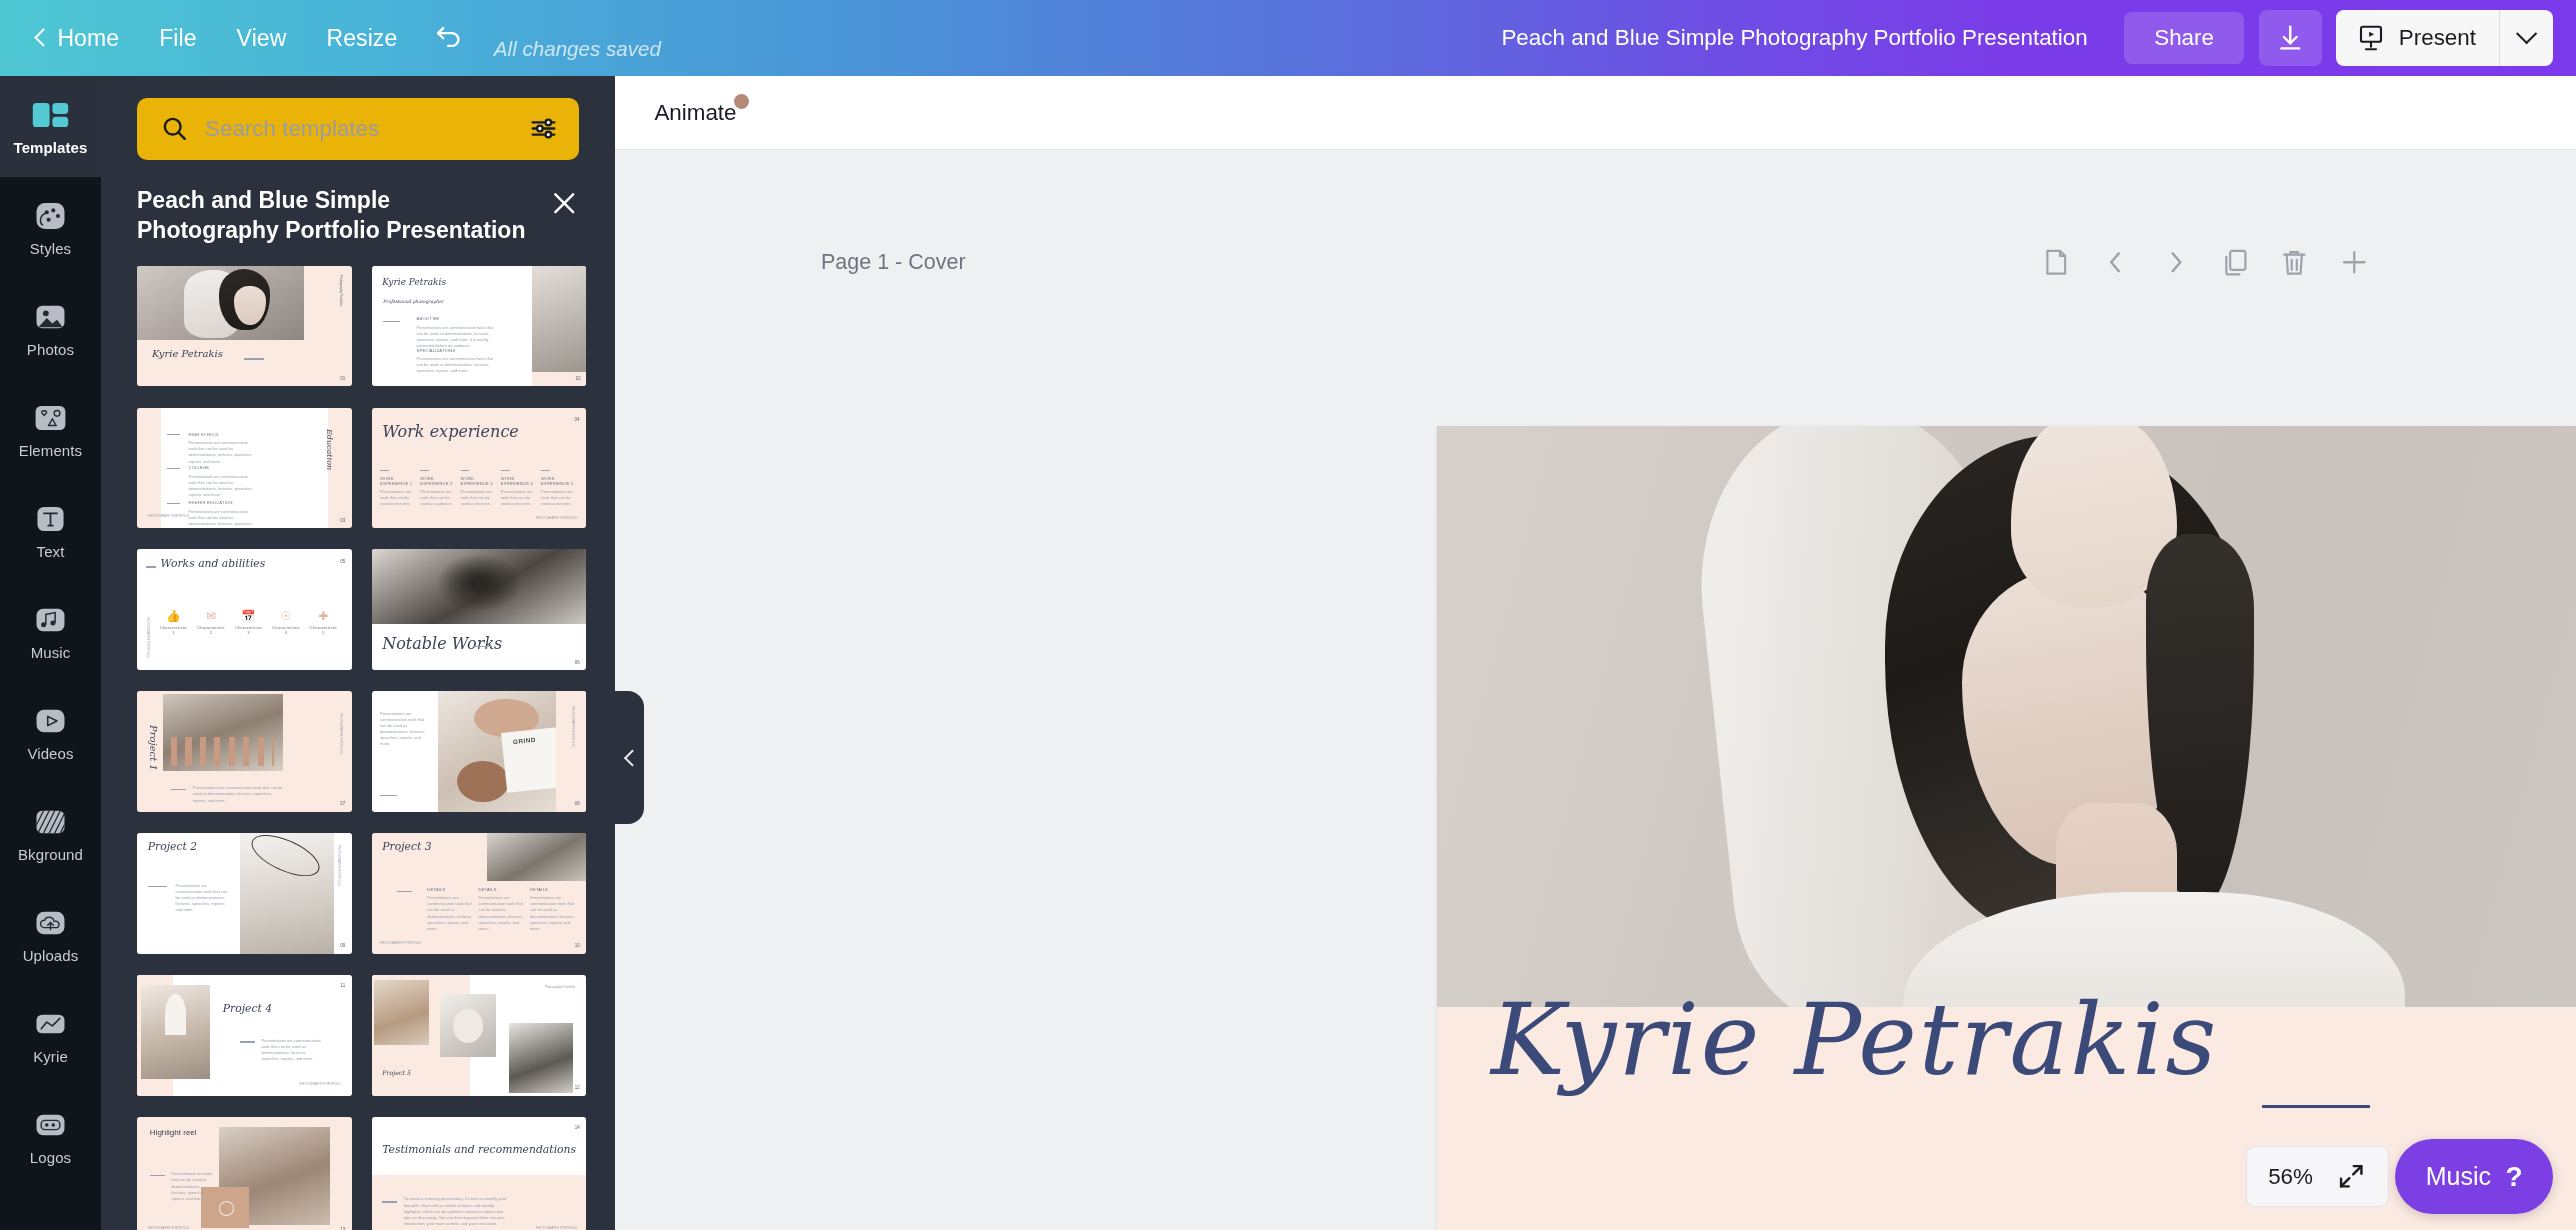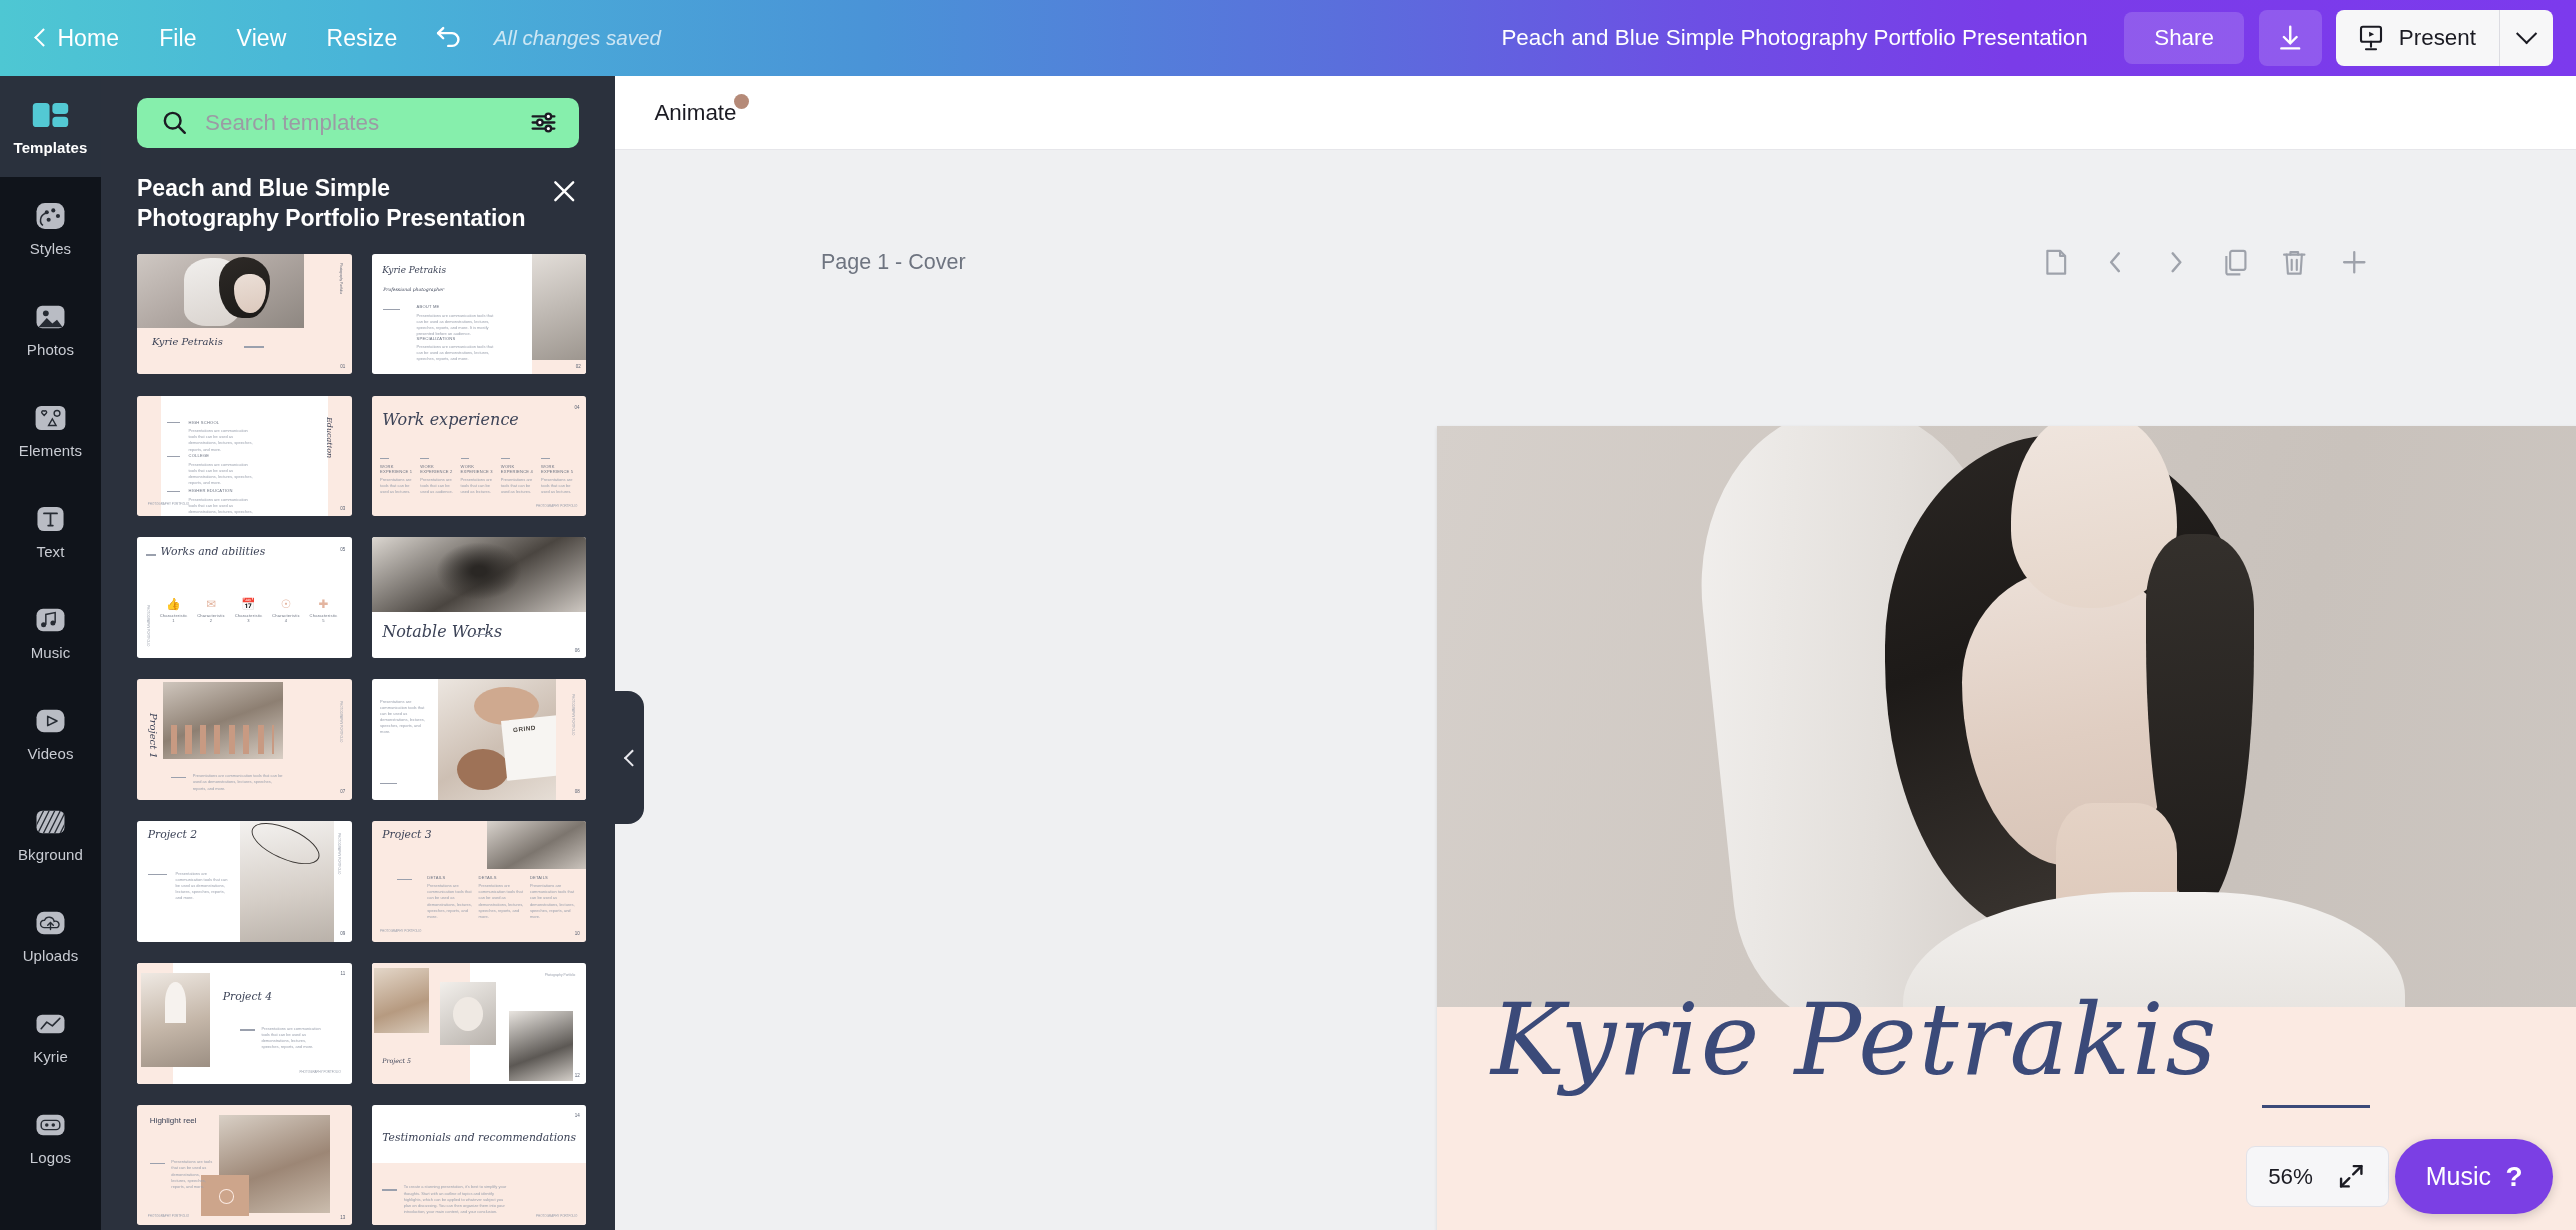--- a/index.html
+++ b/index.html
@@ -9,21 +9,21 @@
     background:#ffffff;
     -webkit-font-smoothing:antialiased;
   }
 
   
   #topbar {
     position:absolute; top:0; left:0; width:2576px; height:76px;
     background:linear-gradient(90deg,#4ec7d3 0%, #49b4d8 14%, #4a93d7 34%, #5a6fdc 52%, #6d4fe4 66%, #7a3ce8 78%, #7c3aed 100%);
     display:flex; align-items:center; z-index:50;
   }
-  .tb-left { display:flex; align-items:center; padding-left:25px; gap:0; }
+  .tb-left { display:flex; align-items:flex-end; padding-left:25px; gap:0; }
   .tb-btn {
     color:#fff; font-size:23px; padding:9px 20px; border-radius:7.2px;
     cursor:pointer; white-space:nowrap; letter-spacing:0.1px;
   }
   .tb-home { display:flex; align-items:center; gap:11.7px; padding-left:9px; }
   .chev-left { width:11.7px; height:20px; position:relative; flex:0 0 auto; }
   .chev-left::before{
     content:""; position:absolute; left:2.7px; top:2.7px; width:10.8px; height:10.8px;
     border-left:2.3px solid #fff; border-bottom:2.3px solid #fff; transform:rotate(45deg);
   }
@@ -67,21 +67,21 @@
   .rail-item.active .rail-lbl { color:#ffffff; font-weight:bold; }
   .rail-ico { width:41px; height:36px; display:block; }
 
   
   #panel {
     position:absolute; top:76px; left:101px; width:514px; height:1154px;
     background:#2b313d; z-index:35; overflow:hidden;
   }
   .search-wrap { padding:21.5px 36px 0 36px; }
   .search-box {
-    background:#86efac; border-radius:10px; height:50px; display:flex; align-items:center;
+    background:#eab308; border-radius:10px; height:62px; display:flex; align-items:center;
     padding:0 21.5px 0 23px; gap:16px;
   }
   .search-inp {
     border:none; outline:none; flex:1; font-size:22.4px; color:#2b313d;
     font-family:"Liberation Sans", sans-serif; background:transparent;
   }
   .search-inp::placeholder { color:#9b9ba4; }
   .tmpl-head { padding:25px 36px 0 36px; display:flex; gap:18px; align-items:flex-start; }
   .tmpl-title {
     color:#fff; font-size:23px; font-weight:bold; line-height:1.33; flex:1;

